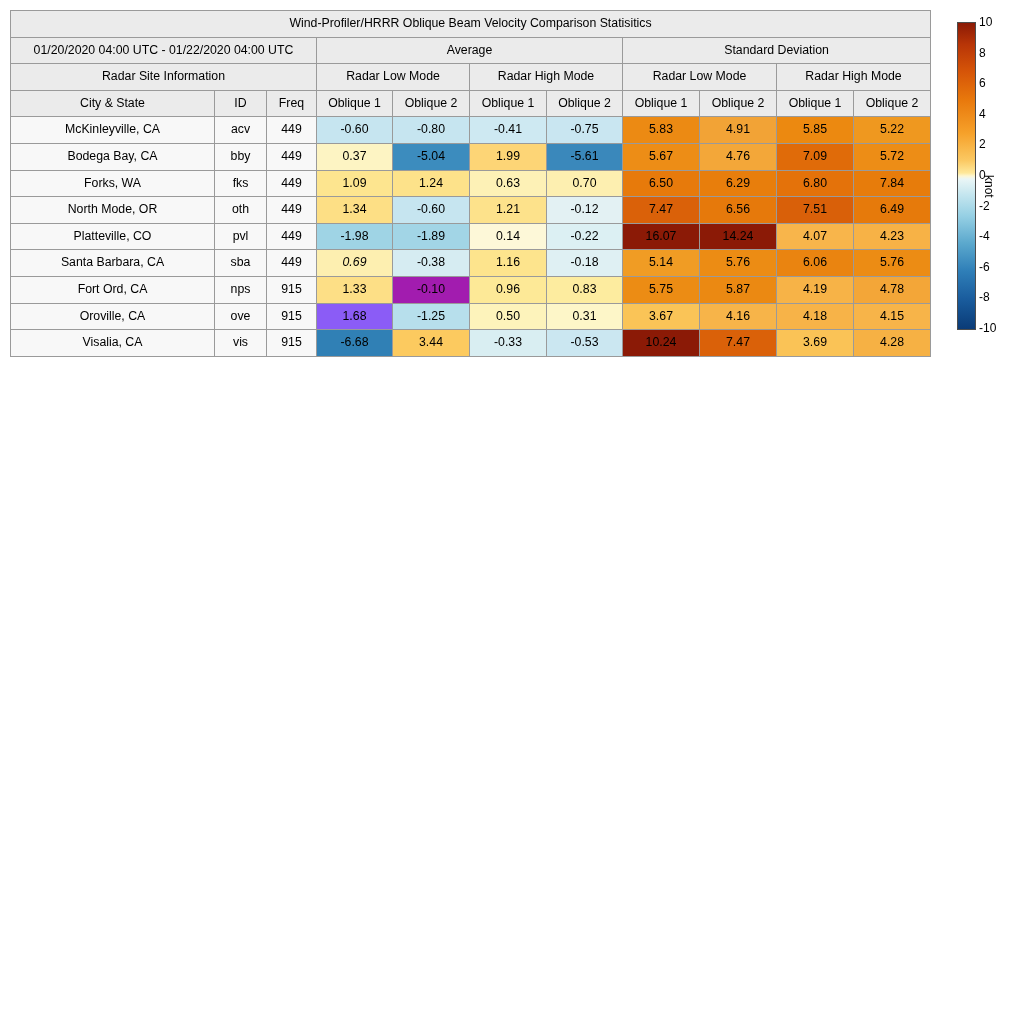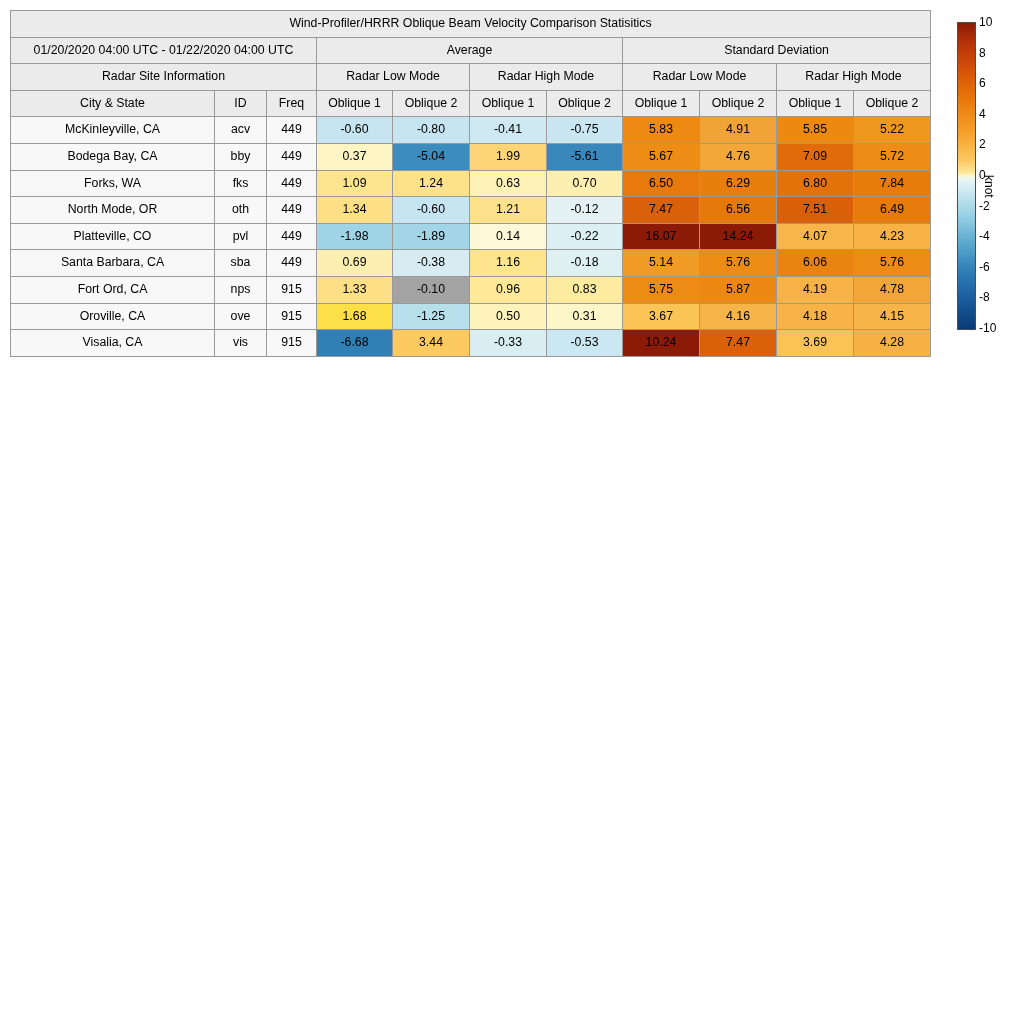--- a/index.html
+++ b/index.html
@@ -223,47 +223,47 @@
             <td class="val" style="background: rgb(220, 240, 243);">-0.22</td>
             <td class="val" style="background: rgb(139, 26, 6);">16.07</td>
             <td class="val" style="background: rgb(139, 26, 6);">14.24</td>
             <td class="val" style="background: rgb(248, 181, 75);">4.07</td>
             <td class="val" style="background: rgb(247, 178, 70);">4.23</td>
           </tr>
           <tr>
             <td class="site-name">Santa Barbara, CA</td>
             <td class="idcell">sba</td>
             <td class="freqcell">449</td>
-            <td class="val" style="background: rgb(253, 239, 176);">0.69</td>
+            <td class="val" style="background: rgb(253, 239, 176); font-style: italic;">0.69</td>
             <td class="val" style="background: rgb(214, 236, 242);">-0.38</td>
             <td class="val" style="background: rgb(253, 228, 141); text-align: center;">1.16</td>
             <td class="val" style="background: rgb(223, 240, 243);">-0.18</td>
             <td class="val" style="background: rgb(240, 156, 36);">5.14</td>
             <td class="val" style="background: rgb(236, 140, 20);">5.76</td>
             <td class="val" style="background: rgb(234, 132, 16);">6.06</td>
             <td class="val" style="background: rgb(236, 140, 20);">5.76</td>
           </tr>
           <tr>
             <td class="site-name">Fort Ord, CA</td>
             <td class="idcell">nps</td>
             <td class="freqcell">915</td>
             <td class="val" style="background: rgb(253, 223, 134);">1.33</td>
-            <td class="val" style="background: #a3a3a3;">-0.10</td>
+            <td class="val" style="background: #a21caf;">-0.10</td>
             <td class="val" style="background: rgb(253, 233, 151);">0.96</td>
             <td class="val" style="background: rgb(253, 236, 159);">0.83</td>
             <td class="val" style="background: rgb(236, 140, 20);">5.75</td>
             <td class="val" style="background: rgb(235, 137, 18);">5.87</td>
             <td class="val" style="background: rgb(247, 179, 71);">4.19</td>
             <td class="val" style="background: rgb(243, 166, 56);">4.78</td>
           </tr>
           <tr>
             <td class="site-name">Oroville, CA</td>
             <td class="idcell">ove</td>
             <td class="freqcell">915</td>
-            <td class="val" style="background: #fde047;">1.68</td>
+            <td class="val" style="background: #8b5cf6;">1.68</td>
             <td class="val" style="background: rgb(183, 223, 236);">-1.25</td>
             <td class="val" style="background: rgb(253, 243, 187);">0.50</td>
             <td class="val" style="background: rgb(253, 246, 200);">0.31</td>
             <td class="val" style="background: rgb(250, 196, 87);">3.67</td>
             <td class="val" style="background: rgb(247, 180, 73);">4.16</td>
             <td class="val" style="background: rgb(247, 179, 72);">4.18</td>
             <td class="val" style="background: rgb(247, 180, 73);">4.15</td>
           </tr>
           <tr>
             <td class="site-name">Visalia, CA</td>

